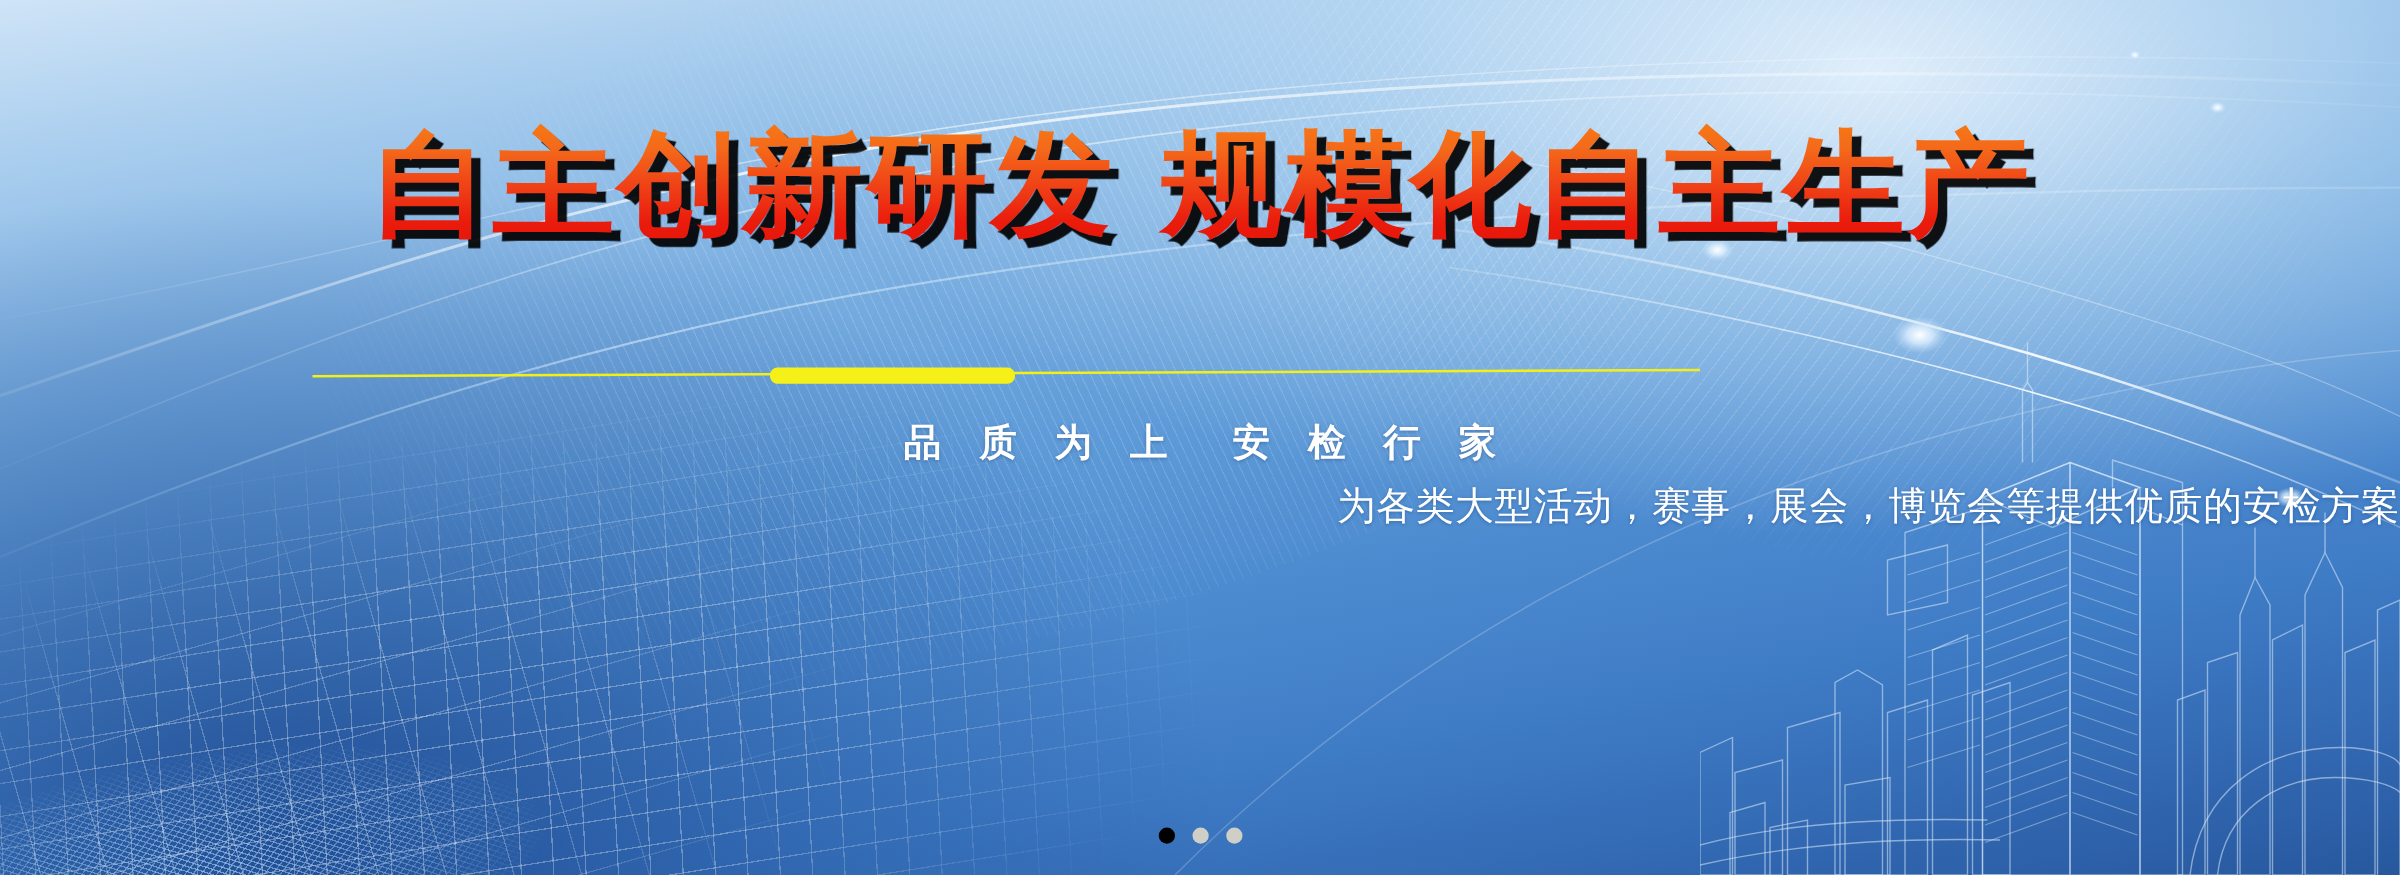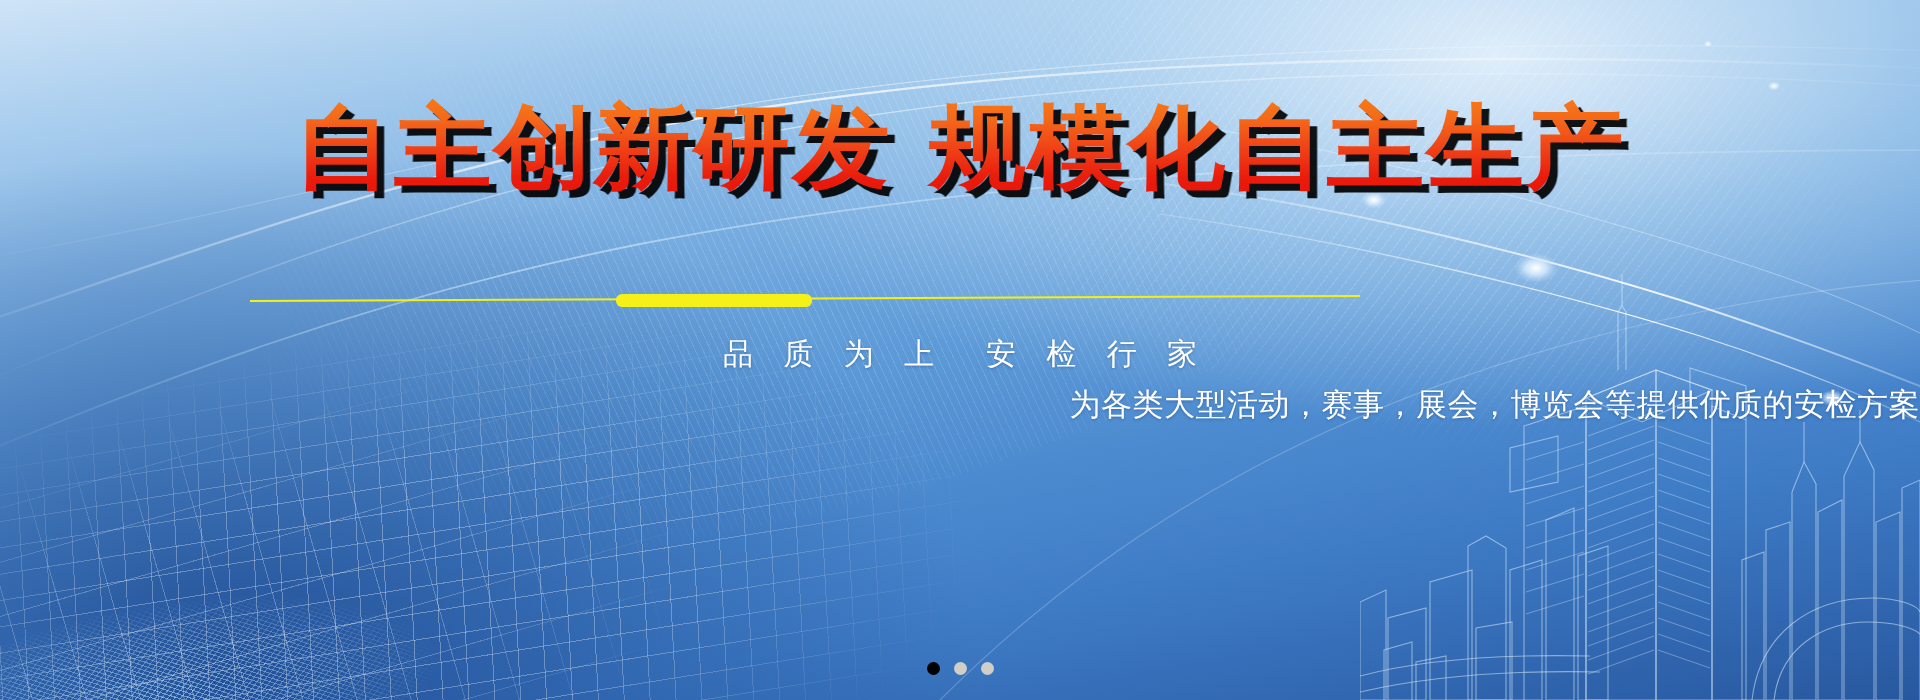--- a/index.html
+++ b/index.html
@@ -165,21 +165,21 @@
     border-radius: 6px;
   }
 
   .tagline {
     position: absolute;
     left: 0; top: 312px;
     width: 1920px;
     text-align: center;
     color: #ffffff;
     font-size: 30px;
-    font-weight: 400;
+    font-weight: 700;
     letter-spacing: 11px;
     text-indent: 11px;
     white-space: nowrap;
     text-shadow: 0 1px 3px rgba(8,40,86,0.35);
   }
 
   .subline {
     position: absolute;
     left: 0; top: 362px;
     width: 1920px;

